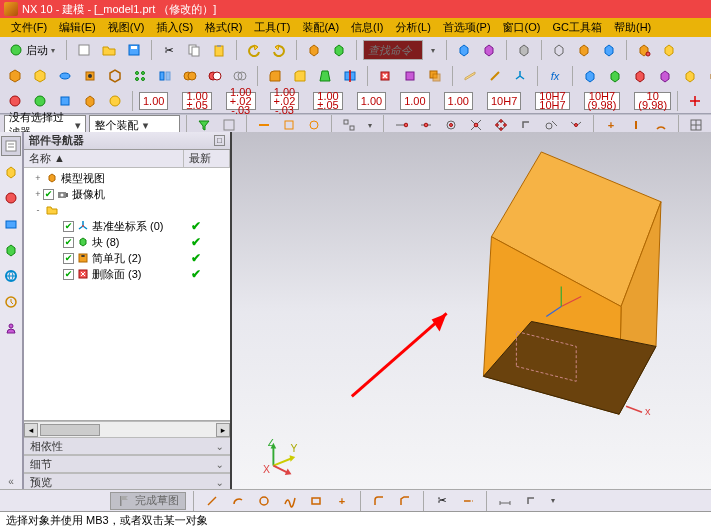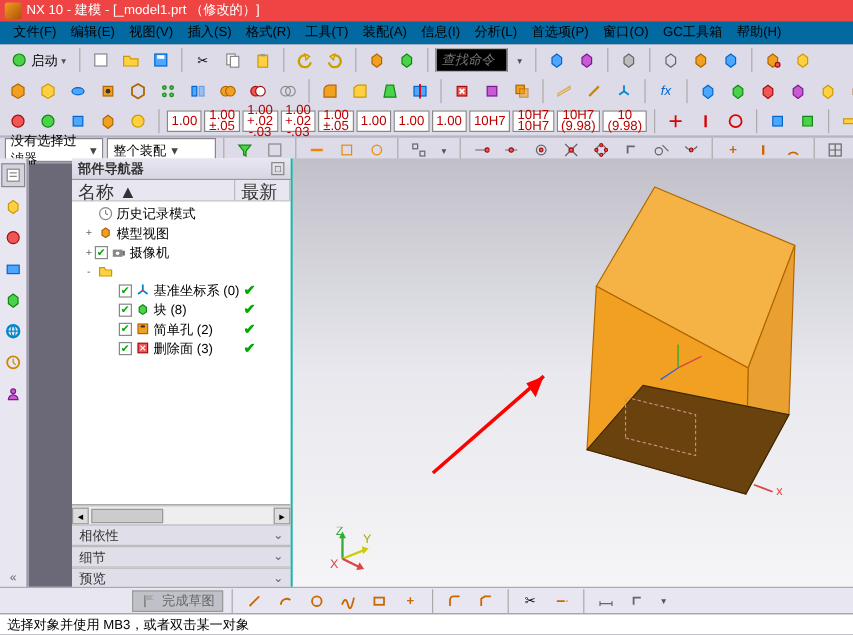--- a/index.html
+++ b/index.html
@@ -3,50 +3,50 @@
 <meta charset="utf-8">
 <style>
 * { margin: 0; padding: 0; box-sizing: border-box; font-family: "Microsoft YaHei", SimSun, Arial, sans-serif; font-size: 11px; }
 body { width: 711px; height: 529px; background: #6b6877; overflow: hidden; position: relative; }
 
 
 .titlebar { background: #ef4444; color: #fff; height: 18px; line-height: 18px; padding-left: 4px; display: flex; align-items: center; gap: 4px; }
 .titlebar .logo { width: 14px; height: 14px; background: linear-gradient(135deg,#f0a020,#b04e0a); border-radius: 2px; }
 
 
-.menubar { background: #0369a1; height: 19px; display: flex; align-items: flex-start; padding-left: 6px; gap: 2px; color: #000; }
+.menubar { background: #eab308; height: 19px; display: flex; align-items: center; padding-left: 6px; gap: 2px; color: #000; }
 .menubar span { padding: 1px 5px; cursor: default; }
 
 
 .toolbar-area { background: #dedbe8; border-bottom: 1px solid #a0a0b0; }
 .toolrow { height: 26px; display: flex; align-items: center; padding: 0 4px; gap: 3px; }
 .toolrow.short { height: 24px; }
 .tbtn { width: 22px; height: 22px; border: 1px solid transparent; border-radius: 2px; display: flex; align-items: center; justify-content: center; cursor: pointer; flex: 0 0 auto; }
 .sep { width: 1px; height: 20px; background: #aaa; margin: 0 3px; flex: 0 0 auto; }
 .combo { height: 20px; border: 1px solid #888; background: #fff; display: flex; align-items: center; padding: 0 2px 0 4px; font-size: 11px; }
 .combo .drop { width: 14px; text-align: center; color: #444; }
-.input-search { width: 60px; height: 20px; border: 1px solid #aaa; background: #000000; padding: 0 4px; color: #999; font-style: italic; }
+.input-search { width: 60px; height: 20px; border: 1px solid #aaa; background: #7f1d1d; padding: 0 4px; color: #999; font-style: italic; }
 
 
 .dim-lbl { font-size: 10px; color: #b00; text-align: center; line-height: 9px; }
 .dim-box { border: 1px solid #888; padding: 0 3px; font-size: 10px; color: #b00; background: #fff; height: 18px; display: flex; align-items: center; }
 
 
 .filterrow { background: #dedbe8; height: 22px; display: flex; align-items: center; padding: 0 4px; gap: 3px; border-top: 1px solid #c0c0cc; border-bottom: 1px solid #a0a0b0; }
 
 
 .main { position: absolute; top: 132px; left: 0; right: 0; bottom: 38px; display: flex; }
 .leftstrip { width: 24px; background: #e8e6f0; border-right: 2px solid #9a97a8; display: flex; flex-direction: column; align-items: center; gap: 6px; padding-top: 4px; }
 .leftstrip .lbtn { width: 20px; height: 20px; display: flex; align-items: center; justify-content: center; cursor: pointer; }
 
 
-.navpanel { width: 184px; background: #f2f0f8; border-right: 2px solid #14b8a6; display: flex; flex-direction: column; margin-left: 36px; }
+.navpanel { width: 208px; background: #f2f0f8; border-right: 2px solid #404040; display: flex; flex-direction: column; }
 .navhead { background: linear-gradient(#e8e6f0,#d8d6e2); height: 18px; display: flex; align-items: center; padding: 0 5px; font-weight: bold; color: #333; border-bottom: 1px solid #999; justify-content: space-between; }
 .navcols { display: flex; height: 18px; background: #e8e6f0; border-bottom: 1px solid #bbb; }
-.navcols .col { border-right: 1px solid #bbb; padding: 1px 5px; font-size: 15px; color: #333; }
+.navcols .col { border-right: 1px solid #bbb; padding: 1px 5px; font-size: 11px; color: #333; }
 .tree { flex: 1; background: #fff; overflow: auto; padding: 2px 0; border-bottom: 1px solid #aaa; }
 .tree-row { display: flex; align-items: center; height: 16px; padding-right: 4px; position: relative; }
 .tree-row .lab { flex: 1; white-space: nowrap; overflow: hidden; text-overflow: ellipsis; font-size: 11px; color: #000; }
 .tree-row .chk { color: #0a0; font-weight: bold; margin-left: auto; padding-right: 25px; font-size: 12px; }
 .tog { width: 10px; text-align: center; color: #666; font-size: 9px; cursor: pointer; }
 .chkbox { width: 11px; height: 11px; border: 1px solid #888; background: #fff; display: inline-flex; align-items: center; justify-content: center; font-size: 9px; color: #0a0; line-height: 1; }
 .ico { width: 14px; height: 14px; display: inline-flex; align-items: center; justify-content: center; margin: 0 2px; }
 
 .scroll-h { height: 16px; background: #eee; border-top: 1px solid #bbb; display: flex; align-items: center; }
 .scroll-h .thumb { width: 60px; height: 12px; background: #ccc; border: 1px solid #999; margin-left: 2px; }
@@ -383,21 +383,21 @@
         <svg class="i-cube" viewBox="0 0 14 14">
           <path d="M3 5 7 2l4 3v5l-4 3-4-3z" class="c-or"></path>
         </svg>
       </span>
     <span class="tbtn">
         <svg class="i-cube" viewBox="0 0 14 14">
           <circle cx="7" cy="7" r="5" class="c-ye"></circle>
         </svg>
       </span>
     <span class="sep"></span>
-    <div id="dimrow" style="display:flex;gap:2px;align-items:center">
+    <div id="dimrow" style="display:flex;gap:14px;align-items:center">
         <div class="dim-box">
           <div class="dim-lbl">
             <div>1.00</div>
           </div>
         </div>
         <div class="dim-box">
           <div class="dim-lbl">
             <div>1.00</div>
             <div>±.05</div>
           </div>
@@ -668,30 +668,20 @@
   <div class="navpanel">
     <div class="navhead">
       <span>部件导航器</span>
       <span style="border:1px solid #888;width:11px;height:11px;font-size:8px;text-align:center;line-height:9px">□</span>
     </div>
     <div class="navcols">
       <div class="col" style="flex:1">名称  ▲</div>
       <div class="col" style="width:46px">最新</div>
     </div>
     <div class="tree" id="tree">
-        <div class="tree-row" style="padding-left: 9px;">
-          <span class="tog">&nbsp;</span>
-          <span class="ico">
-            <svg width="14" height="14" viewBox="0 0 14 14">
-              <circle cx="7" cy="7" r="5" fill="none" stroke="#888"></circle>
-              <path d="M7 4v3l2 1" stroke="#888" fill="none"></path>
-            </svg>
-          </span>
-          <span class="lab">历史记录模式</span>
-        </div>
         <div class="tree-row" style="padding-left: 9px;">
           <span class="tog">+</span>
           <span class="ico">
             <svg width="14" height="14" viewBox="0 0 14 14">
               <path d="M4 5l3-2 3 2v4l-3 2-3-2z" fill="#f2a022" stroke="#b06600"></path>
             </svg>
           </span>
           <span class="lab">模型视图</span>
         </div>
         <div class="tree-row" style="padding-left: 9px;">

